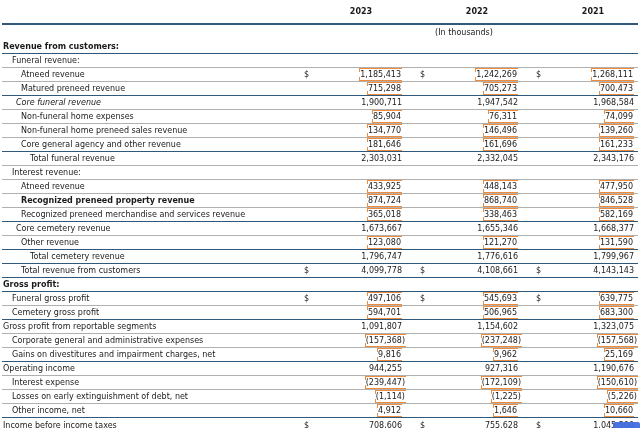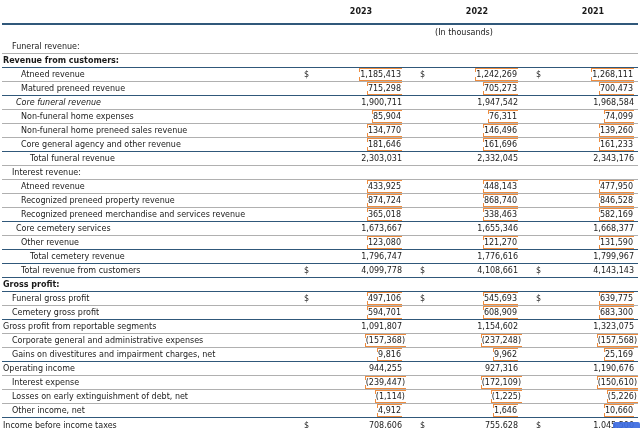--- a/index.html
+++ b/index.html
@@ -68,50 +68,50 @@
     <span class="v yr">2021</span>
   </div>
 </div>
 
 <div class="row head-units">
   <div class="lbl"></div>
   <div class="span-cell">(In thousands)</div>
 </div>
 
 <div id="rows">
+    <div class="row b-dark">
+      <div class="lbl bold" style="padding-left: 1px;">Revenue from customers:</div>
+      <div class="grp">
+        <span class="d"></span>
+        <span class="v"></span>
+      </div>
+      <div class="grp">
+        <span class="d"></span>
+        <span class="v"></span>
+      </div>
+      <div class="grp">
+        <span class="d"></span>
+        <span class="v"></span>
+      </div>
+    </div>
     <div class="row b-gray">
       <div class="lbl" style="padding-left: 10px;">Funeral revenue:</div>
       <div class="grp">
         <span class="d"></span>
         <span class="v"></span>
       </div>
       <div class="grp">
         <span class="d"></span>
         <span class="v"></span>
       </div>
       <div class="grp">
         <span class="d"></span>
         <span class="v"></span>
       </div>
     </div>
-    <div class="row b-dark">
-      <div class="lbl bold" style="padding-left: 1px;">Revenue from customers:</div>
-      <div class="grp">
-        <span class="d"></span>
-        <span class="v"></span>
-      </div>
-      <div class="grp">
-        <span class="d"></span>
-        <span class="v"></span>
-      </div>
-      <div class="grp">
-        <span class="d"></span>
-        <span class="v"></span>
-      </div>
-    </div>
     <div class="row b-gray">
       <div class="lbl" style="padding-left: 19px;">Atneed revenue</div>
       <div class="grp">
         <span class="d">$</span>
         <span class="v"><span class="fact">1,185,413</span></span>
       </div>
       <div class="grp">
         <span class="d">$</span>
         <span class="v"><span class="fact">1,242,269</span></span>
       </div>
@@ -234,21 +234,21 @@
       <div class="grp">
         <span class="d"></span>
         <span class="v"><span class="fact">448,143</span></span>
       </div>
       <div class="grp">
         <span class="d"></span>
         <span class="v"><span class="fact">477,950</span></span>
       </div>
     </div>
     <div class="row b-gray">
-      <div class="lbl" style="padding-left: 19px;">Recognized preneed property revenue</div>
+      <div class="lbl" style="padding-left: 19px; font-weight: bold;">Recognized preneed property revenue</div>
       <div class="grp">
         <span class="d"></span>
         <span class="v"><span class="fact">874,724</span></span>
       </div>
       <div class="grp">
         <span class="d"></span>
         <span class="v"><span class="fact">868,740</span></span>
       </div>
       <div class="grp">
         <span class="d"></span>
@@ -264,21 +264,21 @@
       <div class="grp">
         <span class="d"></span>
         <span class="v"><span class="fact">338,463</span></span>
       </div>
       <div class="grp">
         <span class="d"></span>
         <span class="v"><span class="fact">582,169</span></span>
       </div>
     </div>
     <div class="row b-gray">
-      <div class="lbl" style="padding-left: 14px;">Core cemetery services</div>
+      <div class="lbl" style="padding-left: 14px;">Core cemetery revenue</div>
       <div class="grp">
         <span class="d"></span>
         <span class="v"><span class="">1,673,667</span></span>
       </div>
       <div class="grp">
         <span class="d"></span>
         <span class="v"><span class="">1,655,346</span></span>
       </div>
       <div class="grp">
         <span class="d"></span>
@@ -361,21 +361,21 @@
       </div>
     </div>
     <div class="row b-dark">
       <div class="lbl" style="padding-left: 10px;">Cemetery gross profit</div>
       <div class="grp">
         <span class="d"></span>
         <span class="v"><span class="fact">594,701</span></span>
       </div>
       <div class="grp">
         <span class="d"></span>
-        <span class="v"><span class="fact">608,909</span></span>
+        <span class="v"><span class="fact">506,965</span></span>
       </div>
       <div class="grp">
         <span class="d"></span>
         <span class="v"><span class="fact">683,300</span></span>
       </div>
     </div>
     <div class="row b-gray">
       <div class="lbl" style="padding-left: 1px;">Gross profit from reportable segments</div>
       <div class="grp">
         <span class="d"></span>

